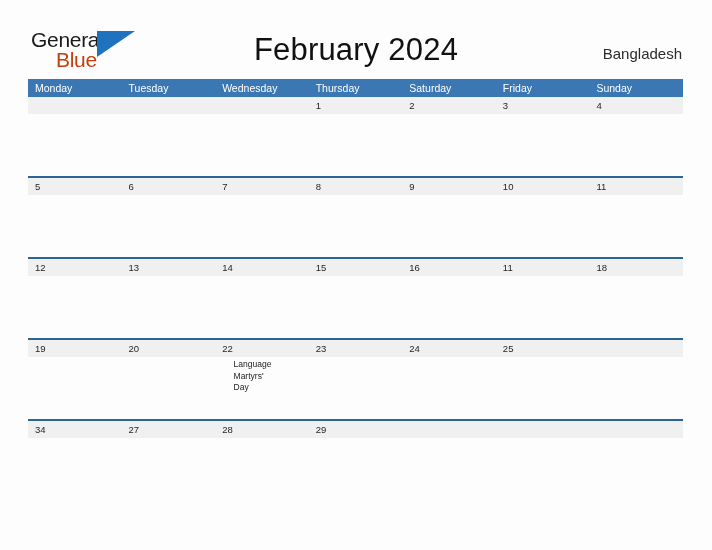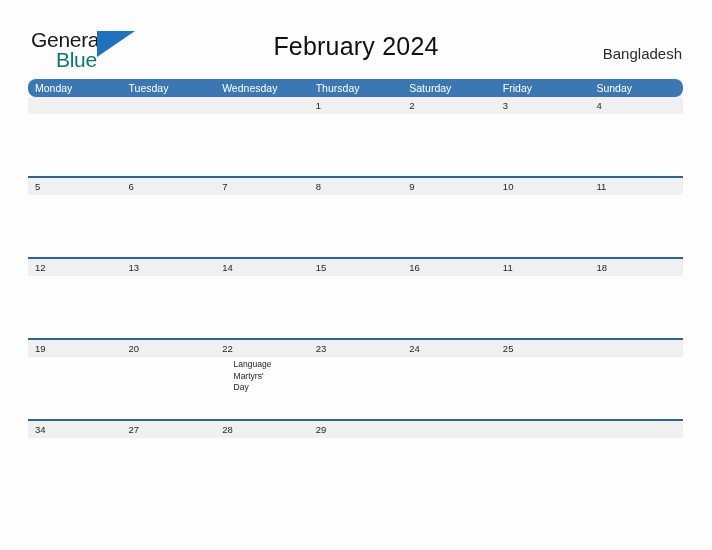--- a/index.html
+++ b/index.html
@@ -37,38 +37,38 @@
     letter-spacing: -0.3px;
     color: #1a1a1a;
     font-family: "Liberation Sans", sans-serif;
   }
   .brand-blue {
     position: absolute;
     left: 25px;
     top: 20px;
     font-size: 21px;
     letter-spacing: -0.3px;
-    color: #0f766e;
+    color: #c2410c;
     font-family: "Liberation Sans", sans-serif;
   }
   .brand-flag {
     position: absolute;
     left: 66px;
     top: 3px;
     width: 38px;
     height: 26px;
   }
 
   .calendar-title {
     position: absolute;
     left: 0;
     right: 0;
     top: 32px;
     text-align: center;
-    font-size: 25px;
+    font-size: 31px;
     color: #111111;
     font-family: "Liberation Sans", sans-serif;
     font-weight: normal;
     margin: 0;
     letter-spacing: 0.2px;
   }
 
   .country-label {
     position: absolute;
     right: 30px;
@@ -85,21 +85,20 @@
     left: 28px;
     top: 79px;
     width: 655px;
   }
 
   .weekday-header {
     display: grid;
     grid-template-columns: repeat(7, 1fr);
     background: #3a77b3;
     height: 18px;
-    border-radius: 8px;
   }
   .weekday-cell {
     color: #ffffff;
     font-size: 10.5px;
     line-height: 18px;
     padding-left: 7px;
     font-family: "Liberation Sans", sans-serif;
     white-space: nowrap;
     overflow: hidden;
   }

